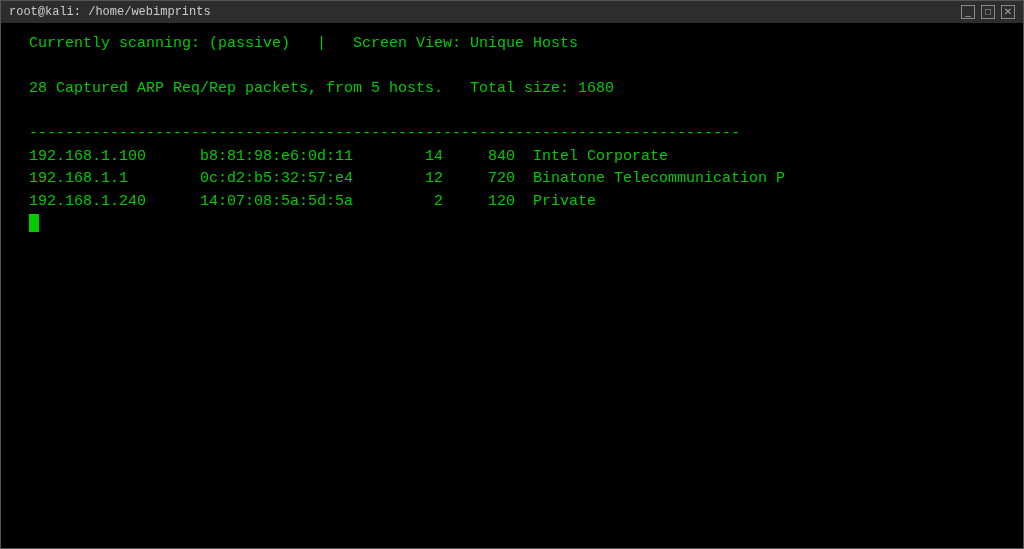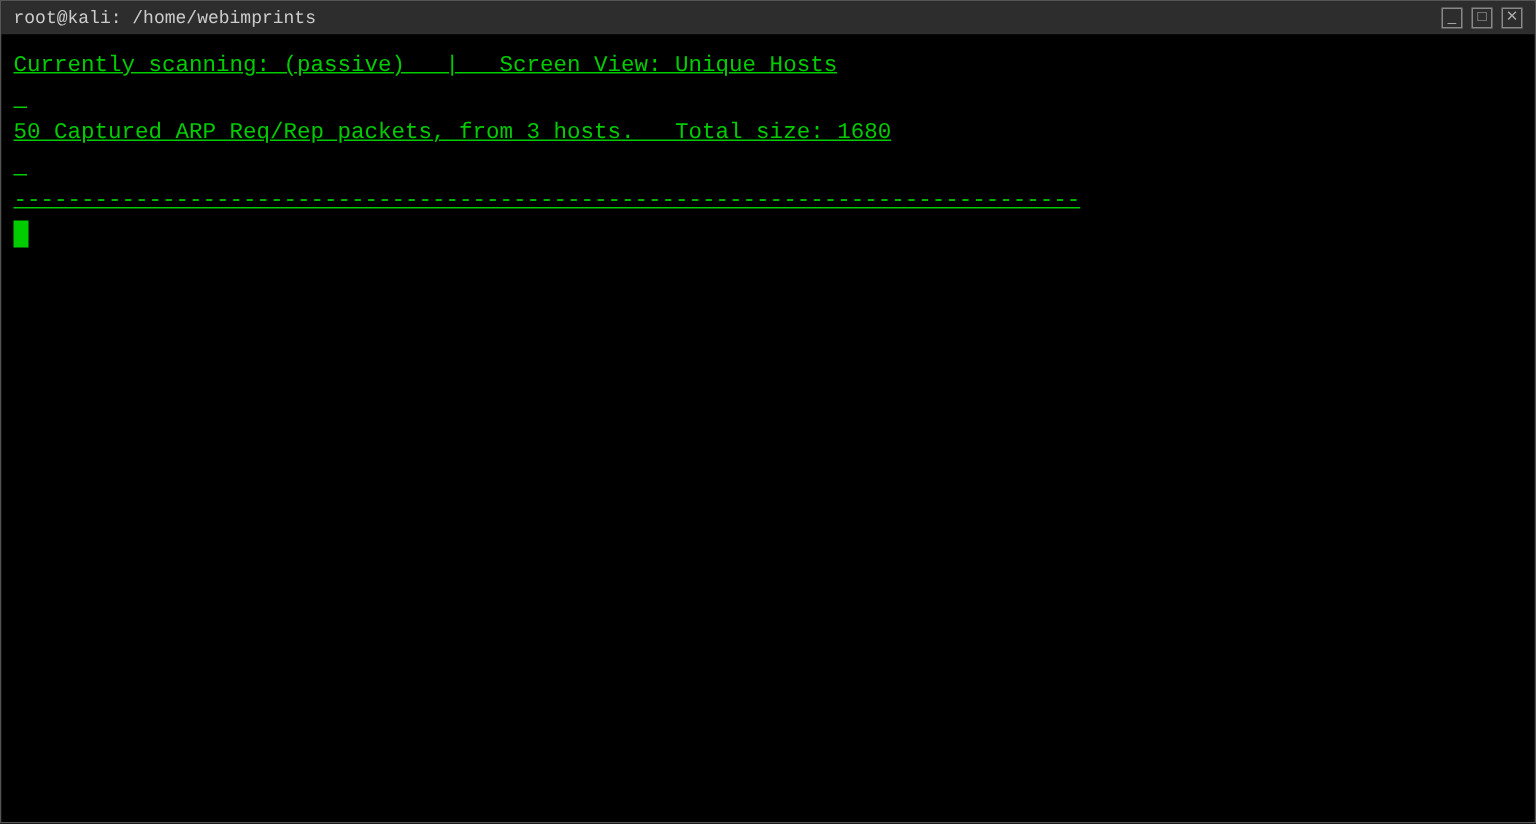--- a/index.html
+++ b/index.html
@@ -59,24 +59,23 @@
       justify-content: center;
       line-height: 1;
     }
 
     .terminal-content {
       flex: 1;
       background: #000000;
       color: #00cc00;
       font-family: 'Courier New', Courier, monospace;
       font-size: 15px;
-      padding: 10px 8px;
+      padding: 10px 28px;
       line-height: 1.5;
       overflow: hidden;
-      text-decoration: underline;
     }
 
     .line {
       white-space: pre;
       color: #00cc00;
     }
 
     .cursor {
       display: inline-block;
       width: 10px;
@@ -98,18 +97,23 @@
     <div class="titlebar-controls">
       <button class="titlebar-btn">_</button>
       <button class="titlebar-btn">□</button>
       <button class="titlebar-btn">✕</button>
     </div>
   </div>
 
   <div class="terminal-content">
     <div class="line">Currently scanning: (passive)   |   Screen View: Unique Hosts</div>
     <div class="line"> </div>
-    <div class="line">50 Captured ARP Req/Rep packets, from 3 hosts.   Total size: 1680</div>
+    <div class="line">28 Captured ARP Req/Rep packets, from 5 hosts.   Total size: 1680</div>
     <div class="line"> </div>
     <div class="line separator">-------------------------------------------------------------------------------</div>
+    <div id="table-rows">
+        <div class="line">192.168.1.100      b8:81:98:e6:0d:11        14     840  Intel Corporate</div>
+        <div class="line">192.168.1.1        0c:d2:b5:32:57:e4        12     720  Binatone Telecommunication P</div>
+        <div class="line">192.168.1.240      14:07:08:5a:5d:5a         2     120  Private</div>
+      </div>
     <div class="line"><span class="cursor"></span></div>
   </div>
 </div>
 
 </body></html>

